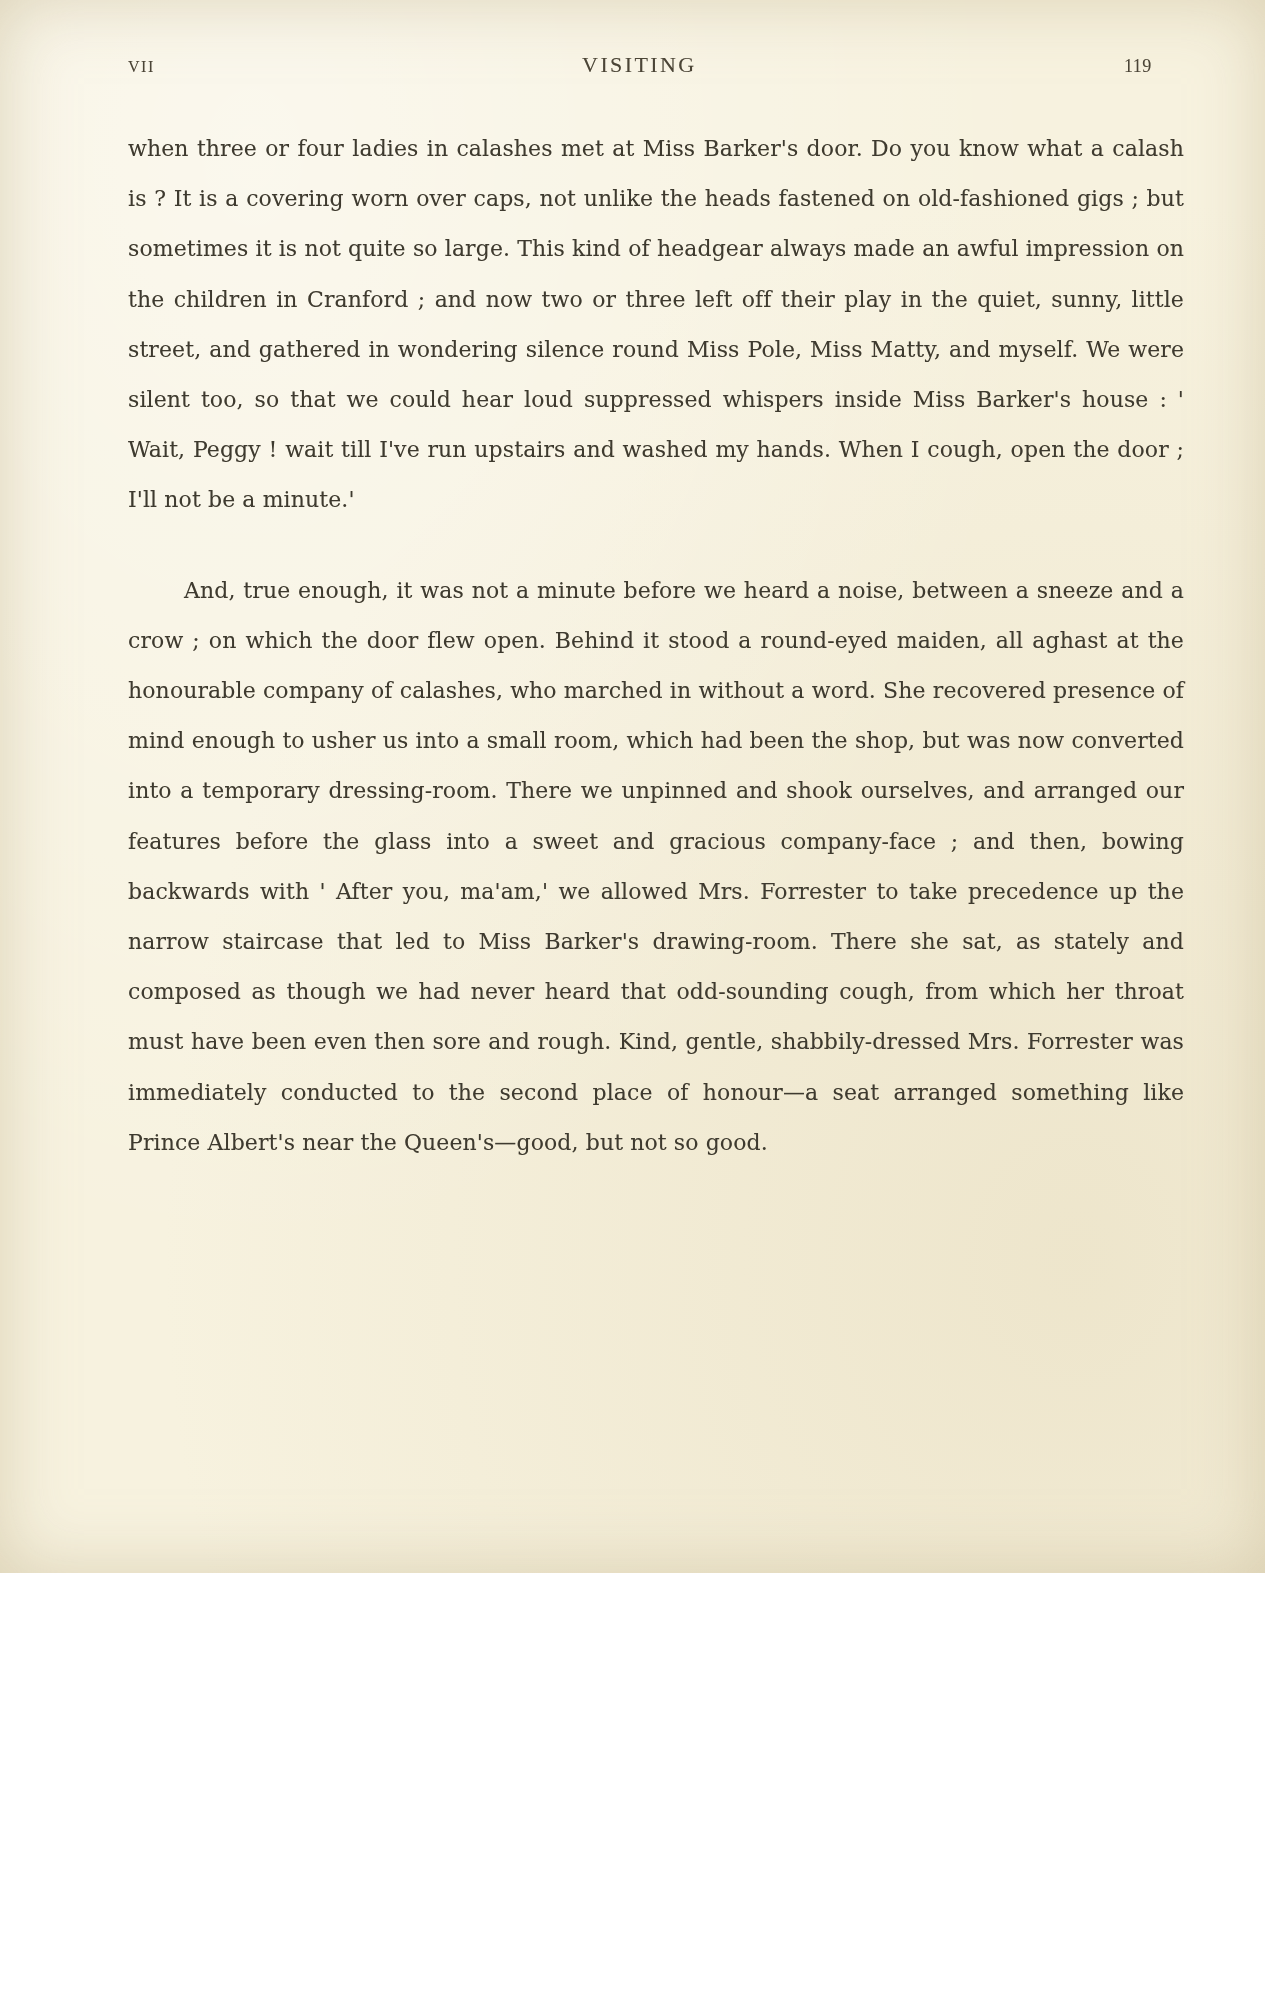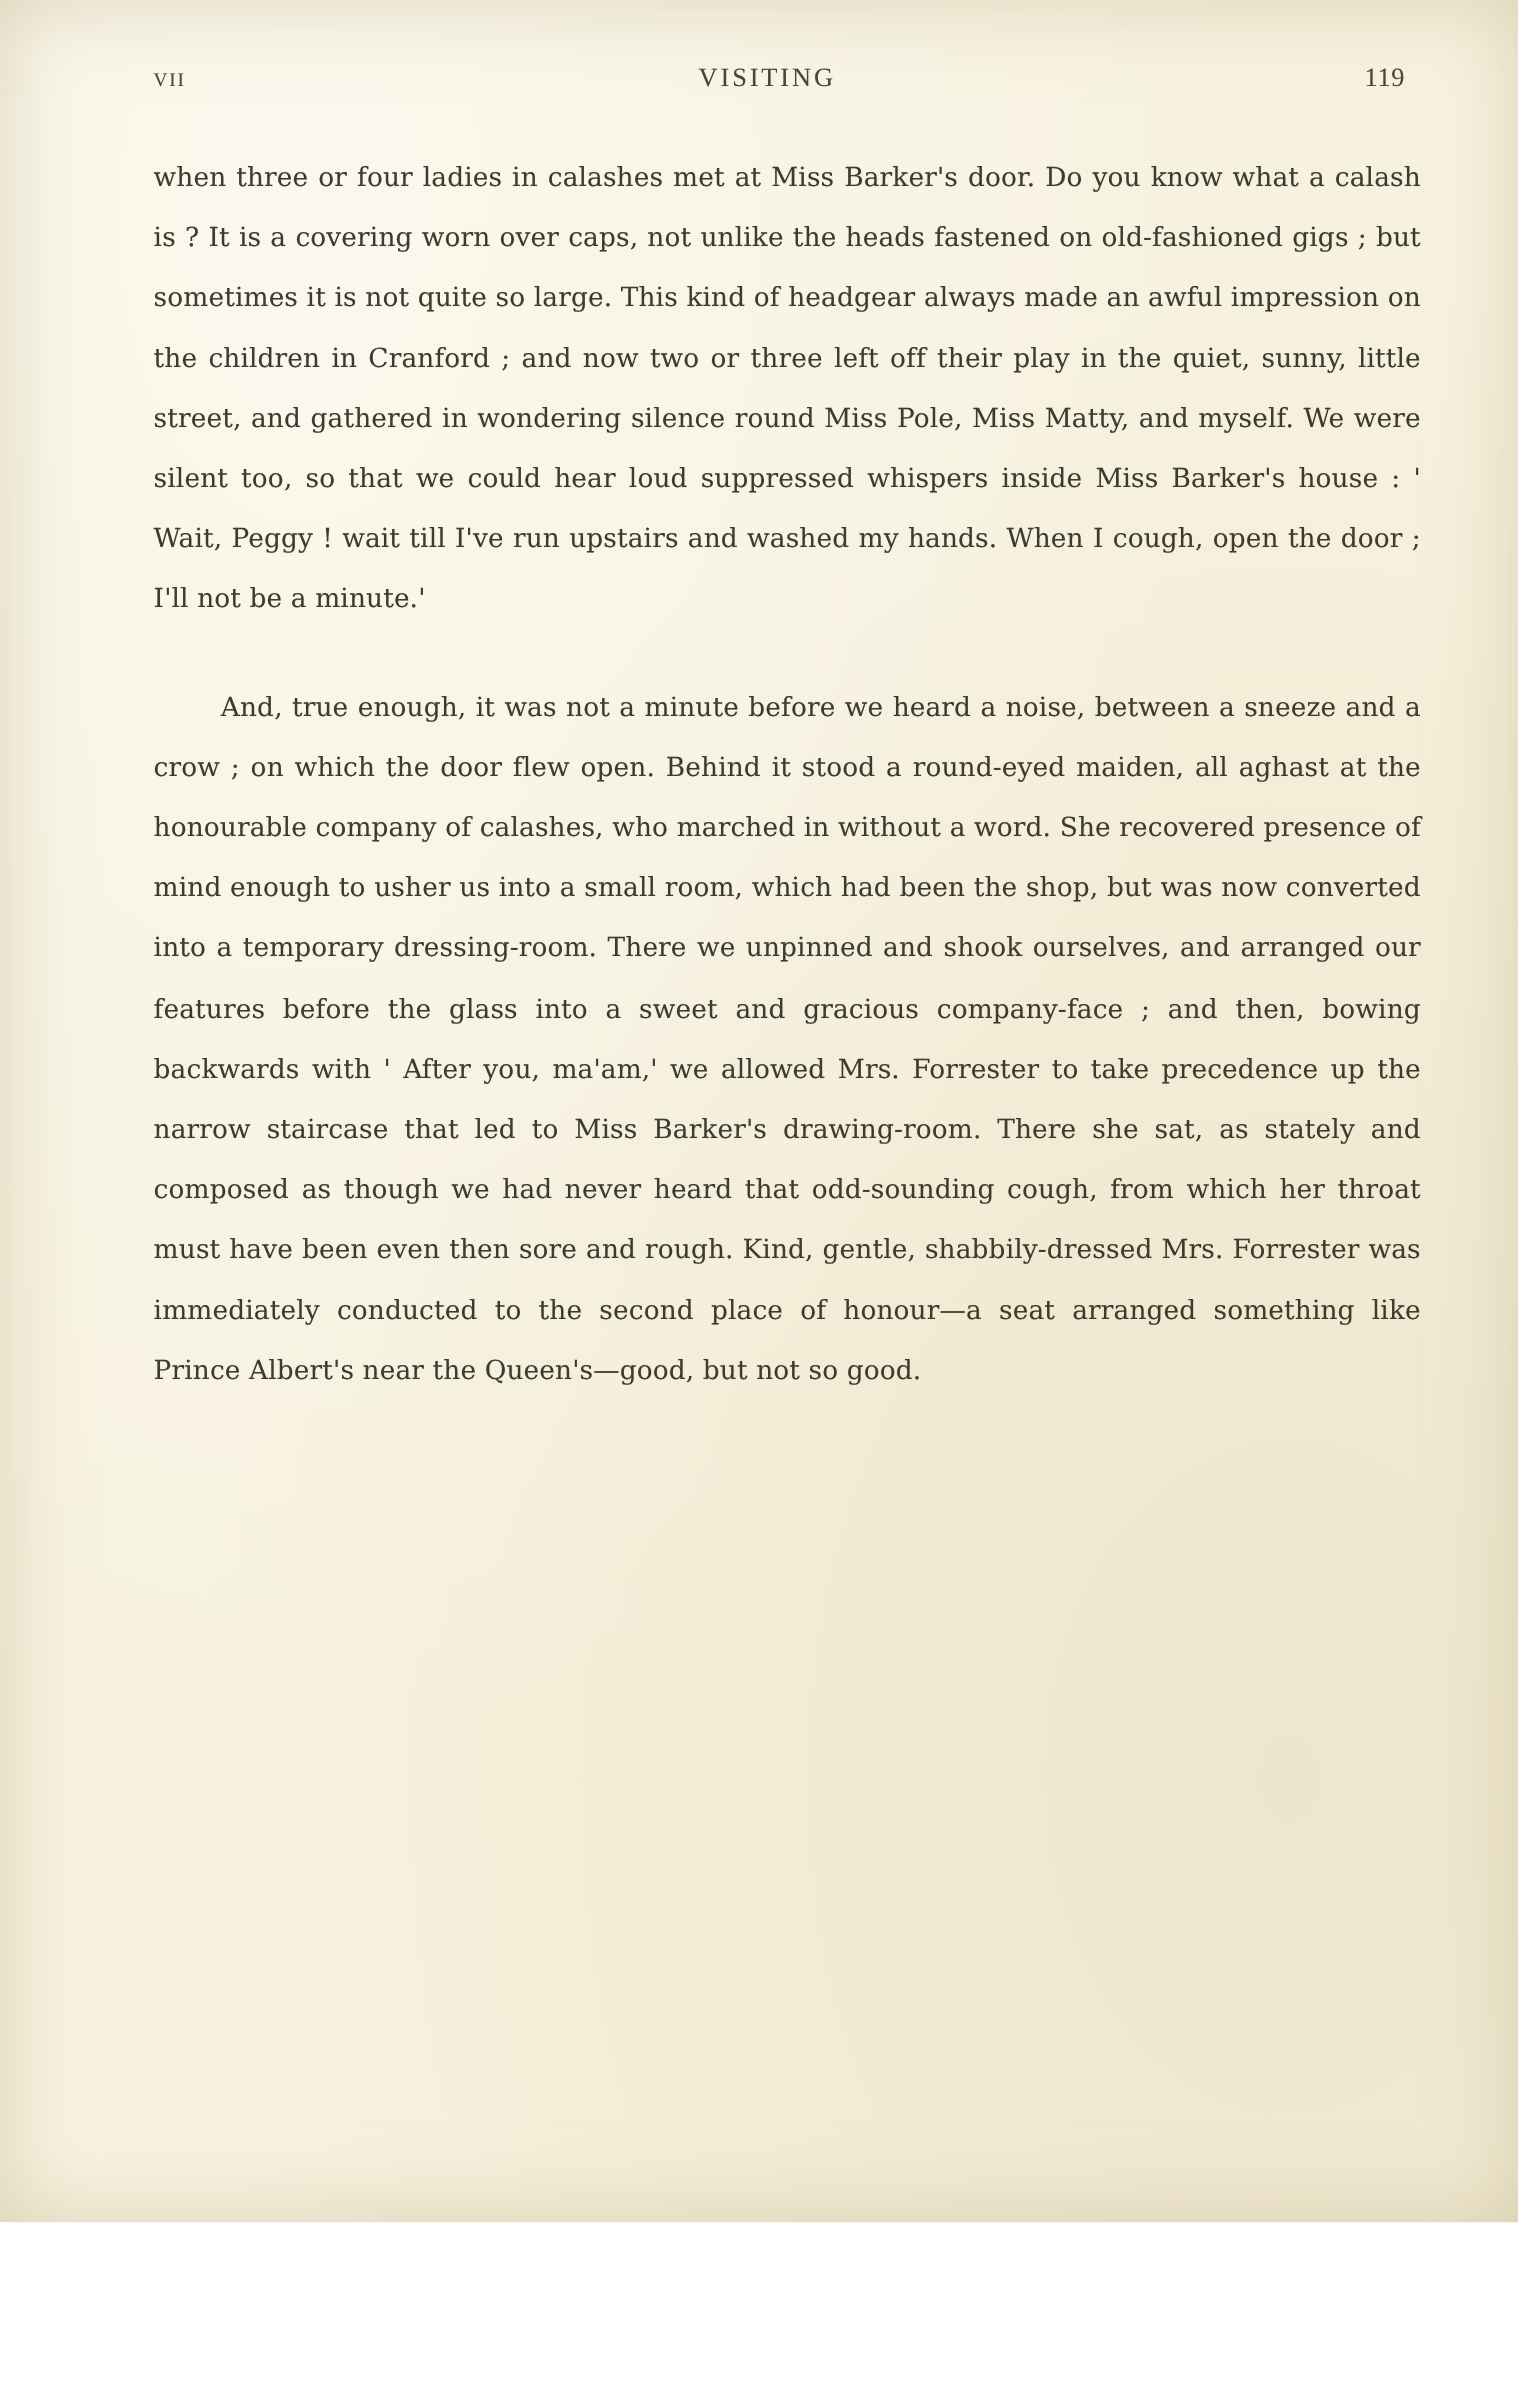--- a/index.html
+++ b/index.html
@@ -9,21 +9,21 @@
   }
   body {
     width: 1265px;
     height: 1993px;
     overflow: hidden;
     font-family: "Liberation Serif", serif;
   }
   .page {
     position: relative;
     width: 1265px;
-    height: 1852px;
+    height: 1573px;
     background: #f7f2df;
     background-image:
       radial-gradient(ellipse at 20% 10%, rgba(255,255,255,0.45) 0%, rgba(255,255,255,0) 55%),
       radial-gradient(ellipse at 85% 80%, rgba(226,214,180,0.45) 0%, rgba(226,214,180,0) 60%);
     box-sizing: border-box;
   }
   .page::after {
     content: "";
     position: absolute;
     inset: 0;
@@ -52,25 +52,25 @@
     font-family: "Liberation Serif", serif;
   }
   .head-title {
     font-size: 22px;
     letter-spacing: 2.4px;
     text-align: center;
     flex: 1;
     font-family: "Liberation Serif", serif;
   }
   .folio-right {
-    font-size: 22px;
+    font-size: 18px;
     letter-spacing: 0.5px;
     font-family: "Liberation Serif", serif;
     min-width: 60px;
-    text-align: center;
+    text-align: left;
   }
   .body-text {
     color: #3e3a2f;
     font-size: 22px;
     line-height: 50.2px;
     text-align: justify;
     text-justify: inter-word;
     font-family: "DejaVu Serif", "Liberation Serif", serif;
     letter-spacing: 0.1px;
   }

